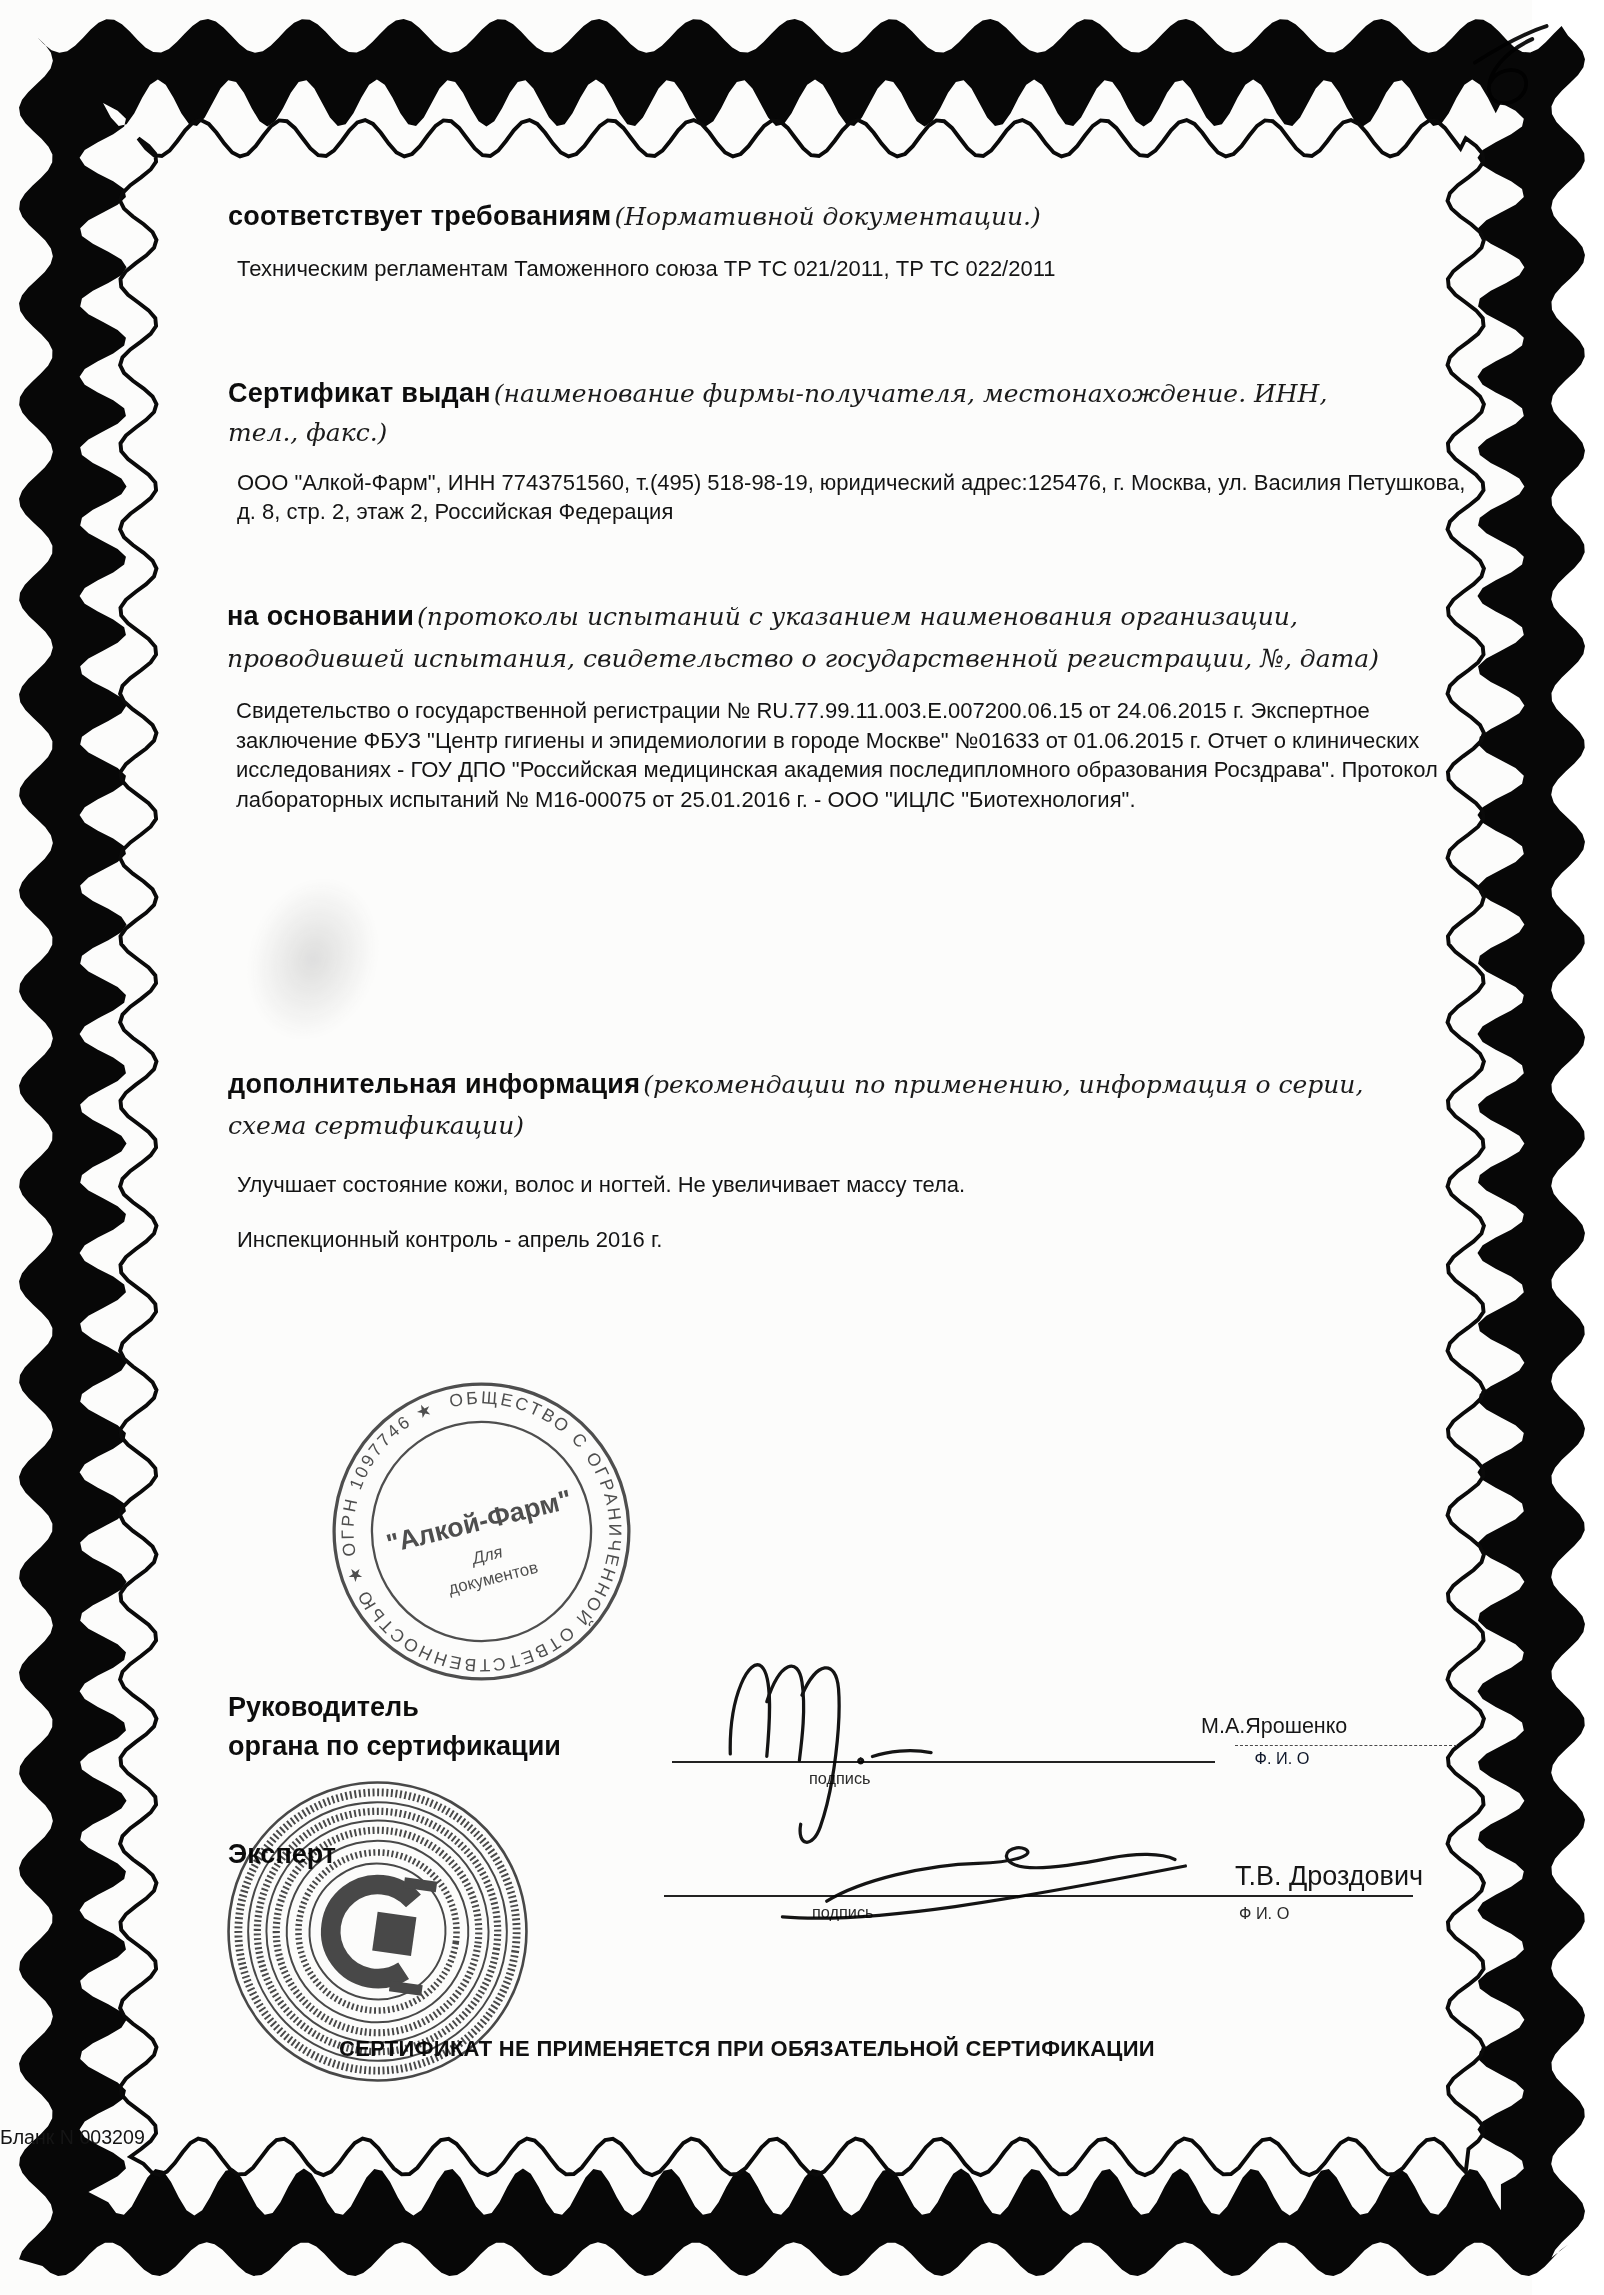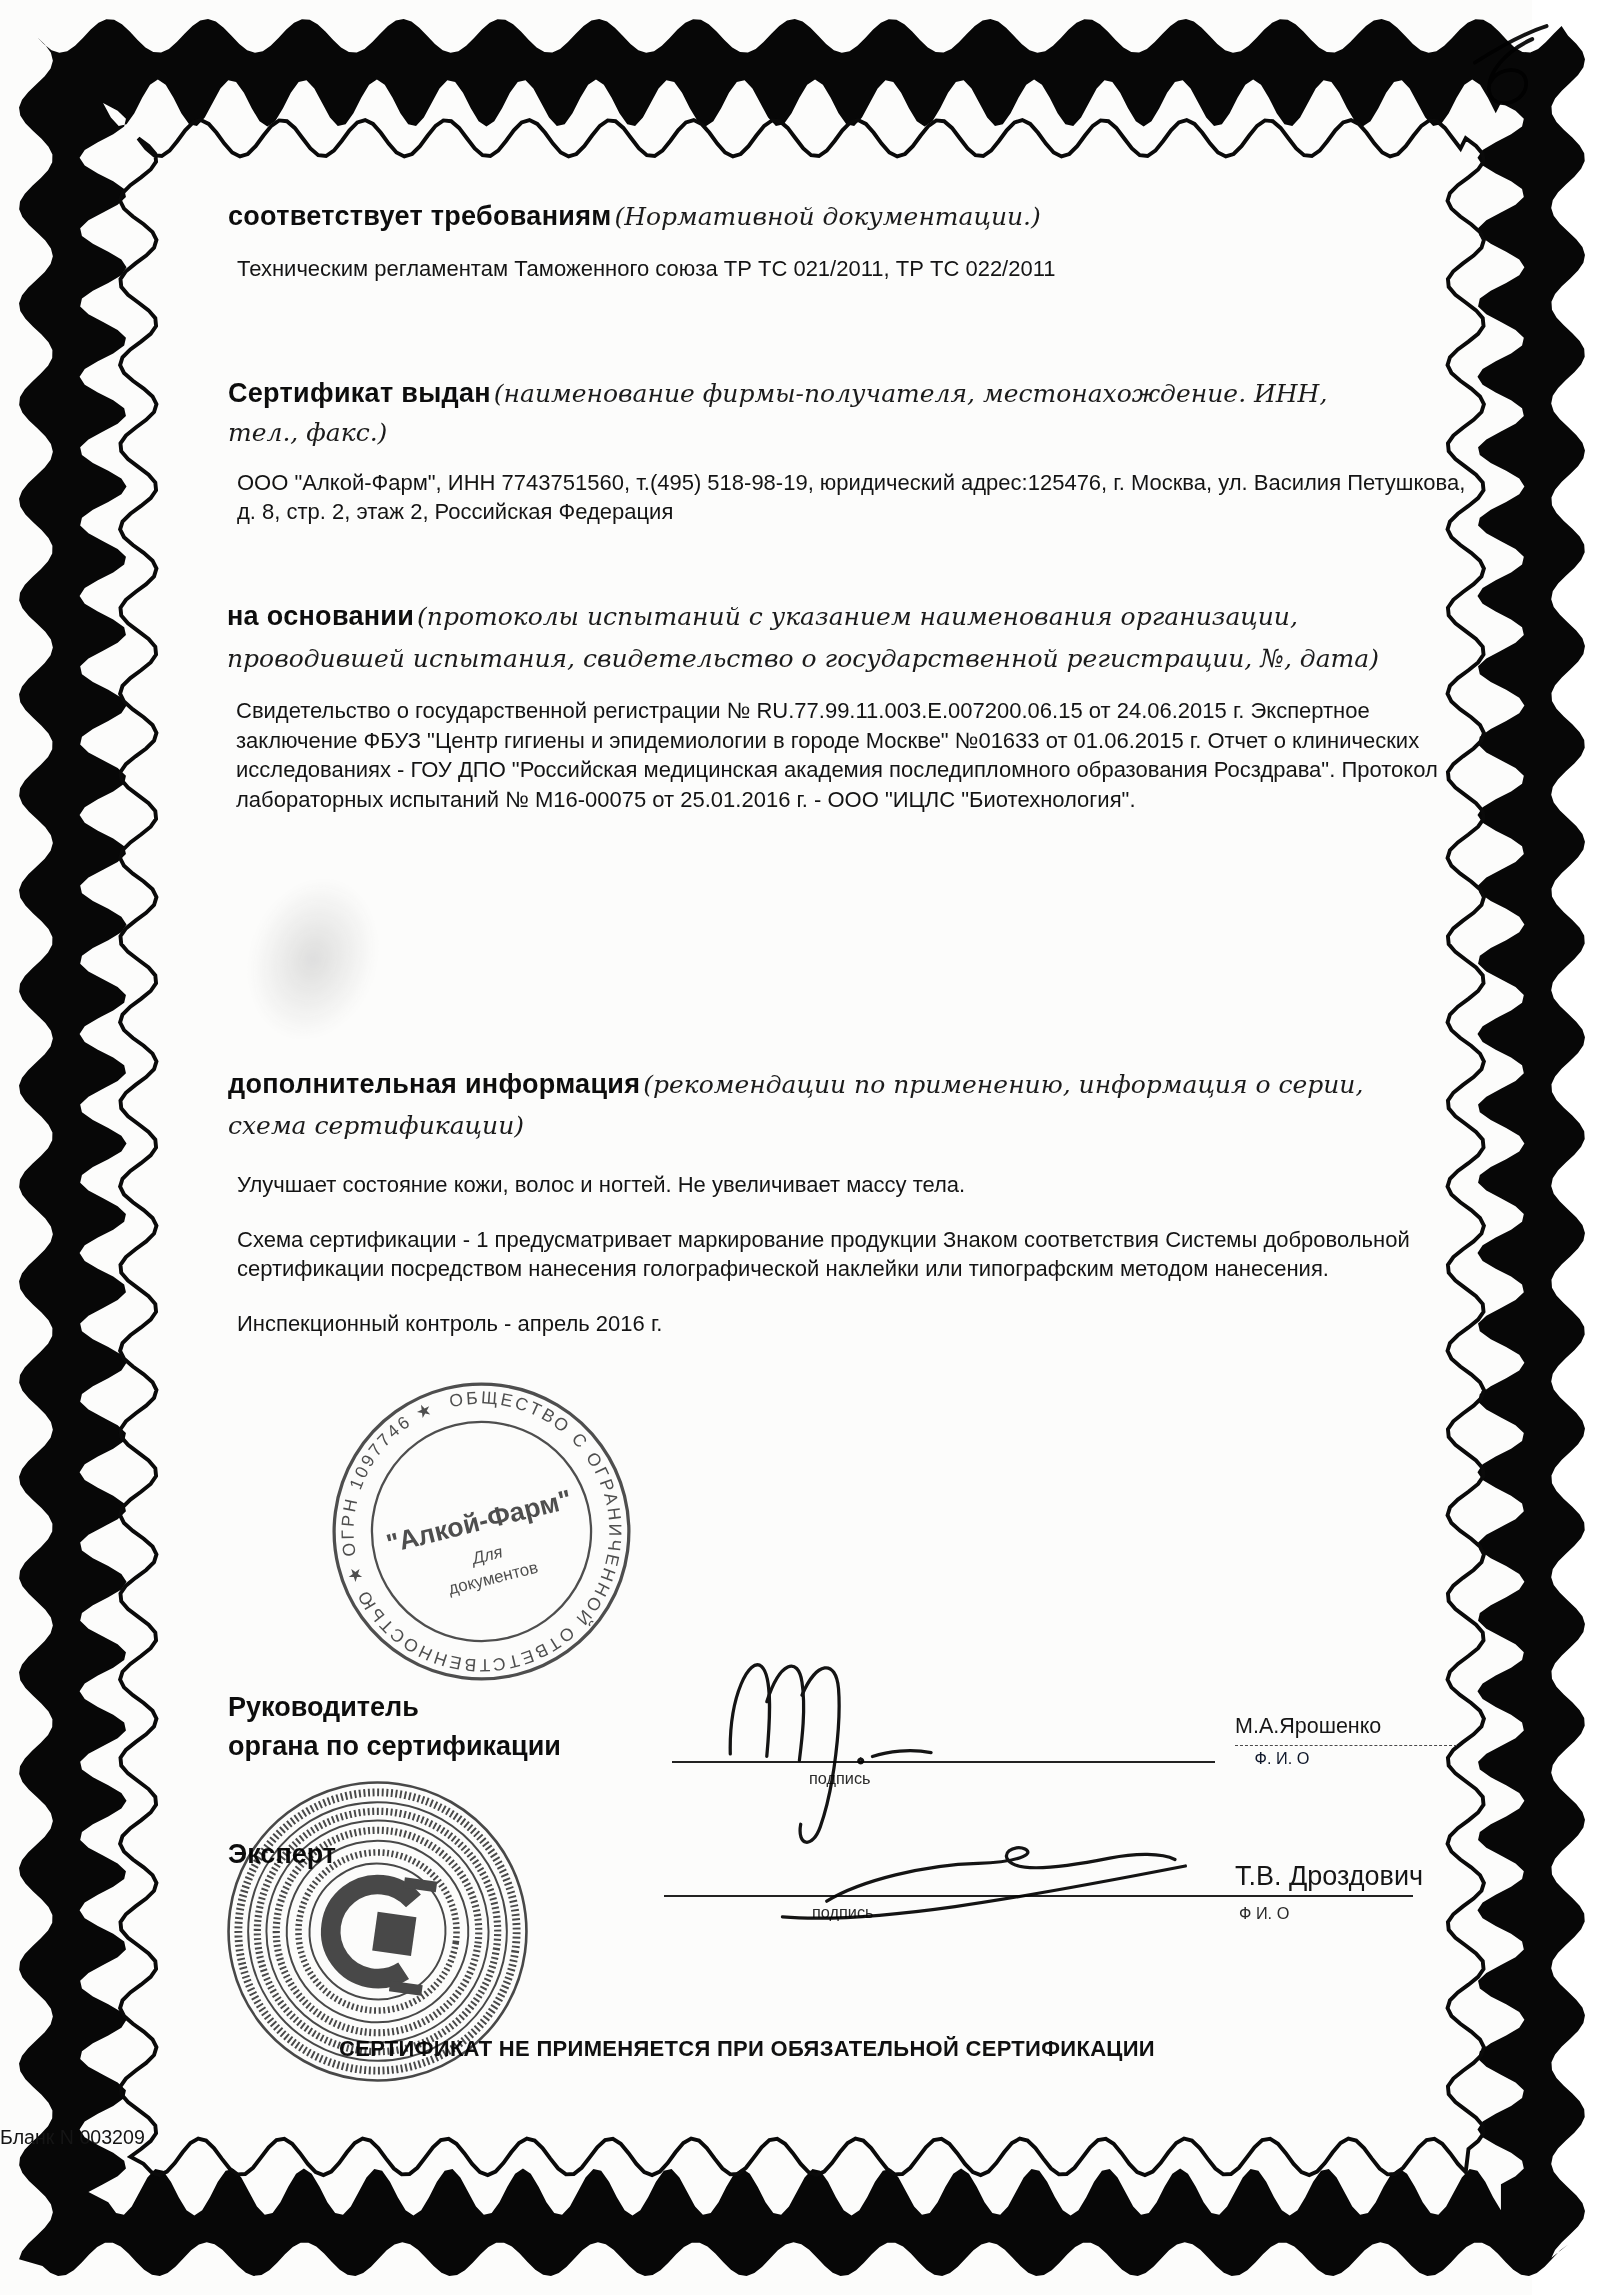--- a/index.html
+++ b/index.html
@@ -29,21 +29,21 @@
 
   .abs{position:absolute;z-index:2;}
   #role-head{left:228px;top:1688px;font-size:27px;font-weight:bold;color:#0d0d0d;line-height:1.45;}
   #role-expert{left:228px;top:1839px;font-size:27px;font-weight:bold;color:#0d0d0d;}
   .sigline{border-top:2px solid #222;}
   #sigline1{left:672px;top:1761px;width:543px;}
   #sigline2{left:664px;top:1895px;width:749px;}
   .caption{font-size:16.3px;color:#2a2a2a;}
   #caption-sign1{left:809px;top:1769px;}
   #caption-sign2{left:812px;top:1903px;}
-  #name1{left:1235px;top:1714px;font-size:21.5px;}
+  #name1{left:1201px;top:1714px;font-size:21.5px;}
   #fio1{left:1235px;top:1745px;width:202px;border-top:1.3px dashed #4a4a4a;padding:2.6px 0 0 19.6px;font-size:16.3px;color:#0f172a;}
   #name2{left:1235px;top:1861px;font-size:27px;}
   #fio2{left:1239px;top:1904px;font-size:16.3px;color:#2a2a2a;}
 
   #footer-note{left:339px;top:2036px;font-size:22px;font-weight:bold;color:#101010;letter-spacing:0.3px;}
   #blank-number{left:0;top:2126px;width:1604px;font-size:19.6px;color:#151515;}
 
   .stamp{position:absolute;z-index:3;opacity:.84;mix-blend-mode:multiply;}
   #stamp-company{left:325px;top:1375px;width:313px;height:313px;}
   #stamp-cert{left:224px;top:1778px;width:307px;height:307px;}
@@ -89,21 +89,20 @@
     </div>
     <p class="body-text">Свидетельство о государственной регистрации № RU.77.99.11.003.Е.007200.06.15 от 24.06.2015 г. Экспертное заключение ФБУЗ "Центр гигиены и эпидемиологии в городе Москве" №01633 от 01.06.2015 г. Отчет о клинических исследованиях - ГОУ ДПО "Российская медицинская академия последипломного образования Росздрава". Протокол лабораторных испытаний № М16-00075 от 25.01.2016 г. - ООО "ИЦЛС "Биотехнология".</p>
   </section>
 
   <section class="sec" id="sec-additional">
     <div class="headline">
       <span class="h">дополнительная информация</span>
       <span class="note">(рекомендации по применению, информация о серии, схема сертификации)</span>
     </div>
     <p class="para">Улучшает состояние кожи, волос и ногтей. Не увеличивает массу тела.</p>
-    <p class="para">Схема сертификации - 1 предусматривает маркирование продукции Знаком соответствия Системы добровольной сертификации посредством нанесения голографической наклейки или типографским методом нанесения.</p>
     <p class="para">Инспекционный контроль - апрель 2016 г.</p>
   </section>
 
   <svg class="stamp" id="stamp-company" viewBox="-240 -240 480 480">
     <g transform="rotate(-14)">
       <circle r="226" fill="none" stroke="#2d2d2d" stroke-width="5"></circle>
       <circle r="168" fill="none" stroke="#2d2d2d" stroke-width="3.5"></circle>
       <defs>
           <path id="ring1" d="M 0 -196 A 196 196 0 1 1 -0.01 -196"></path>
         </defs>

